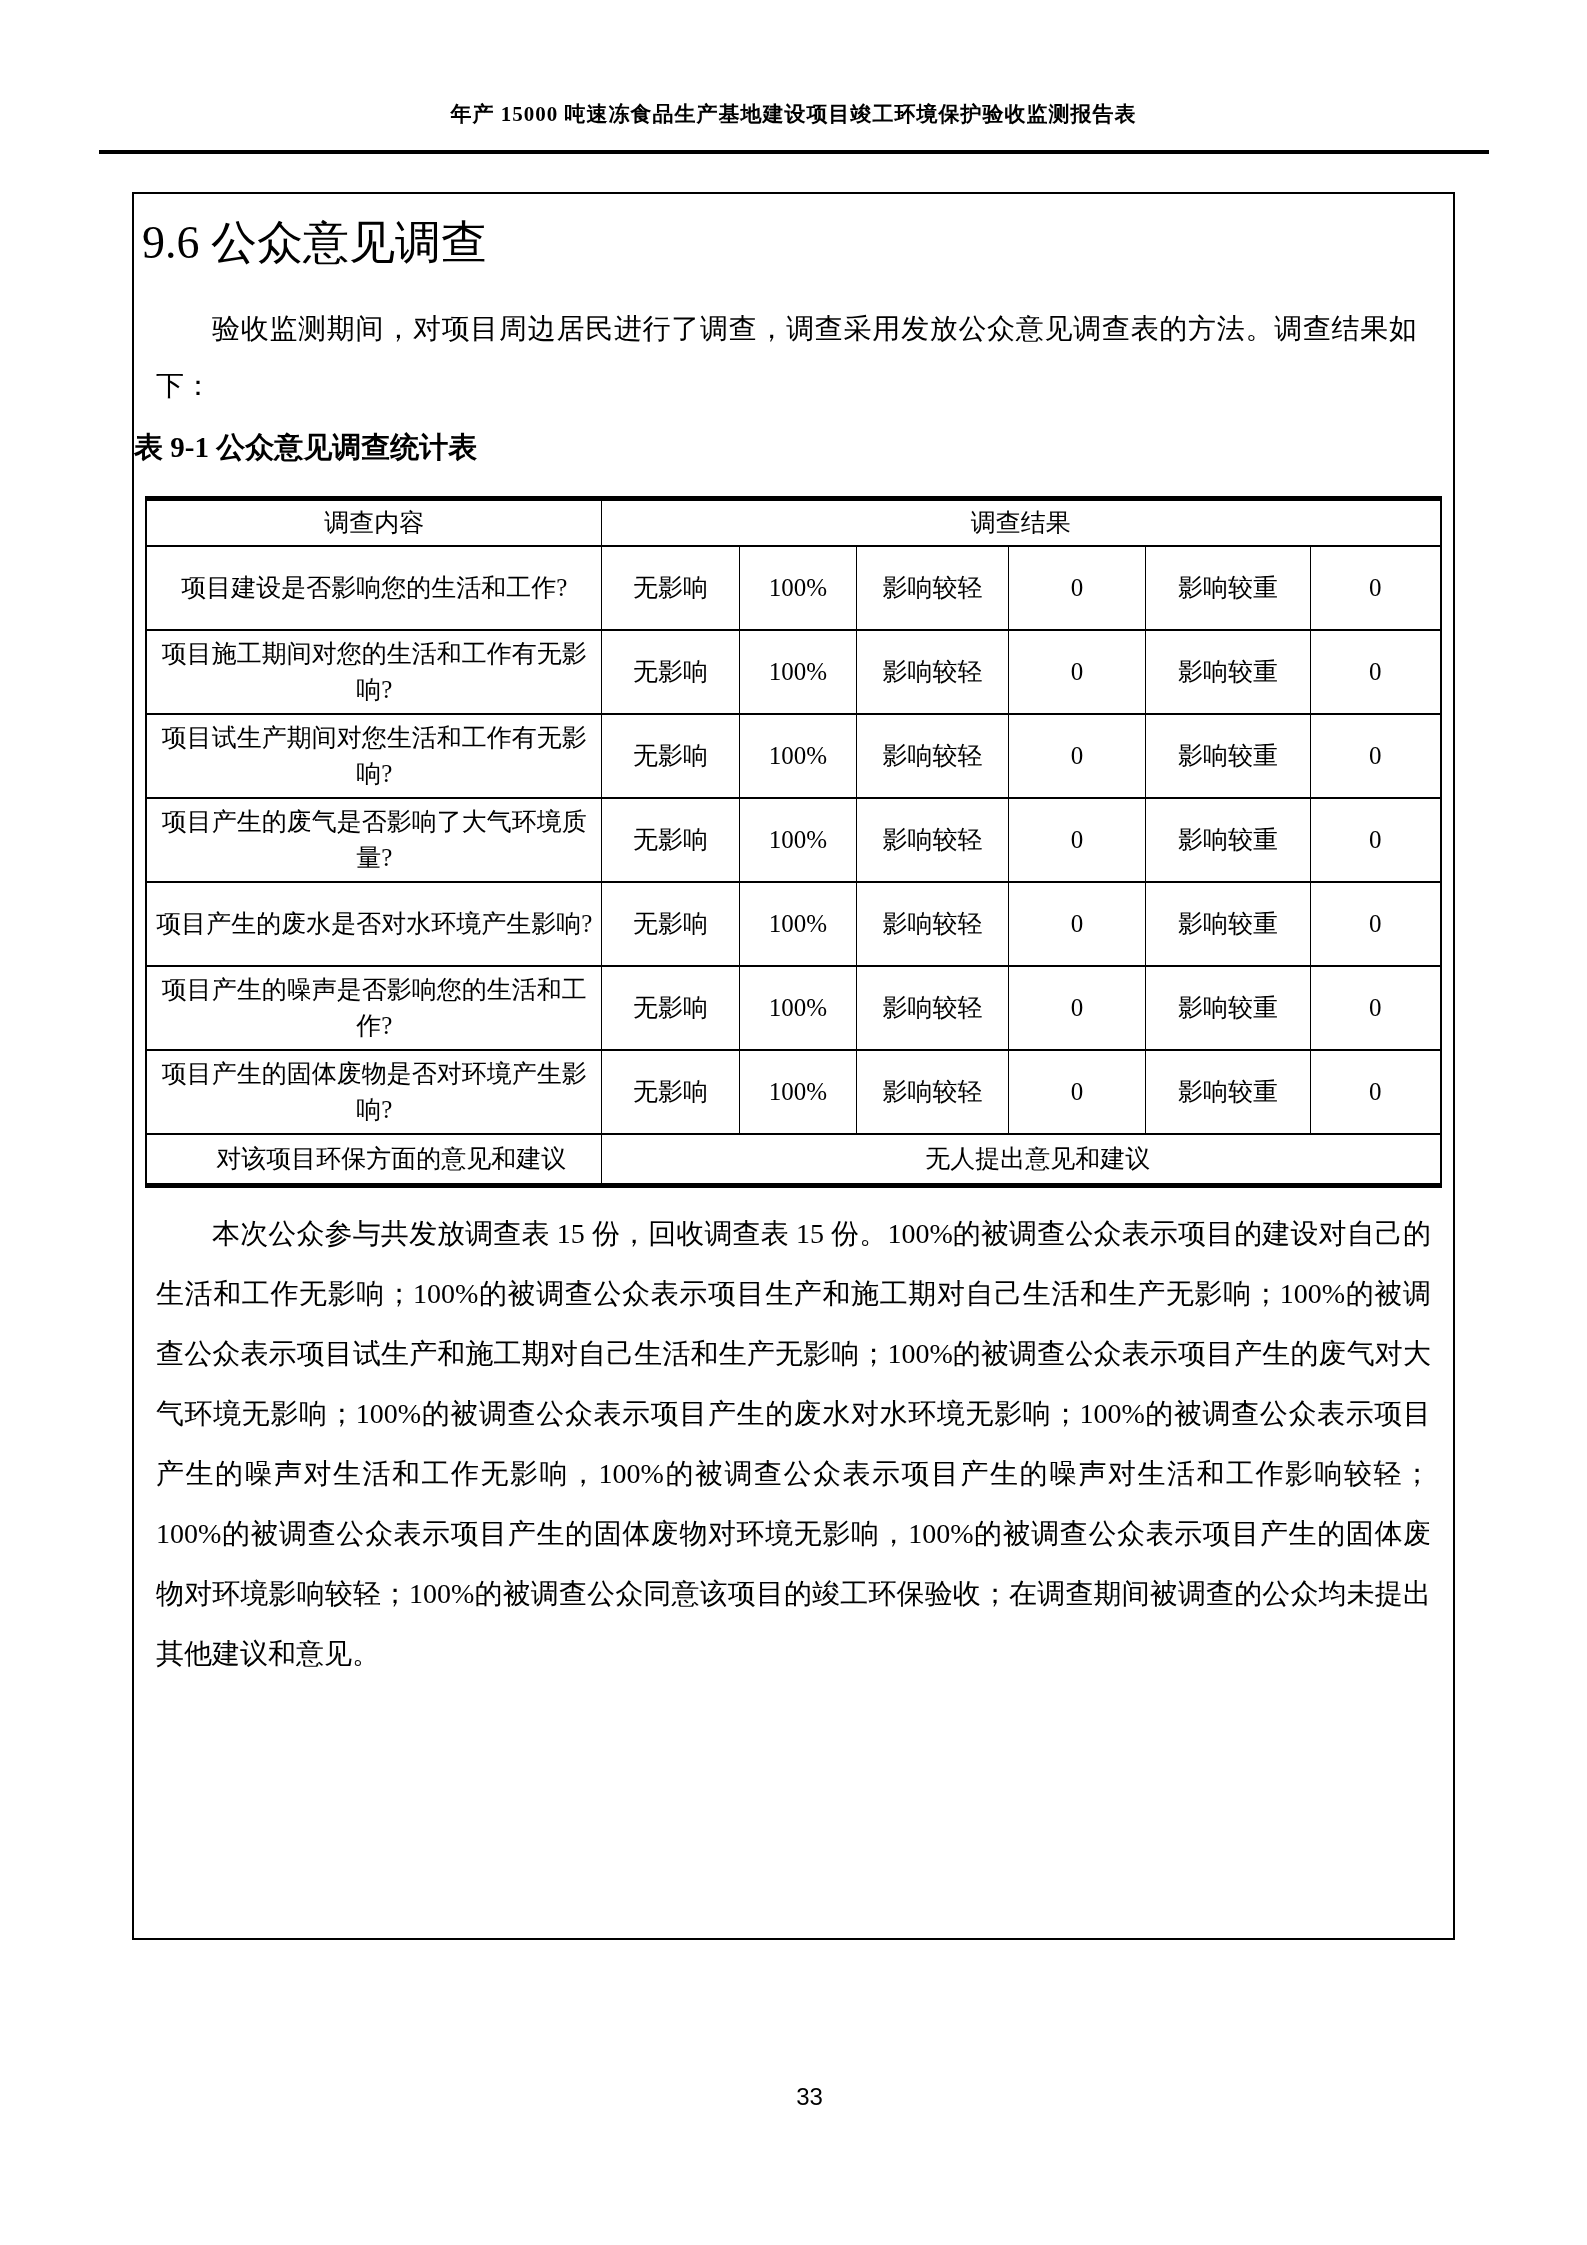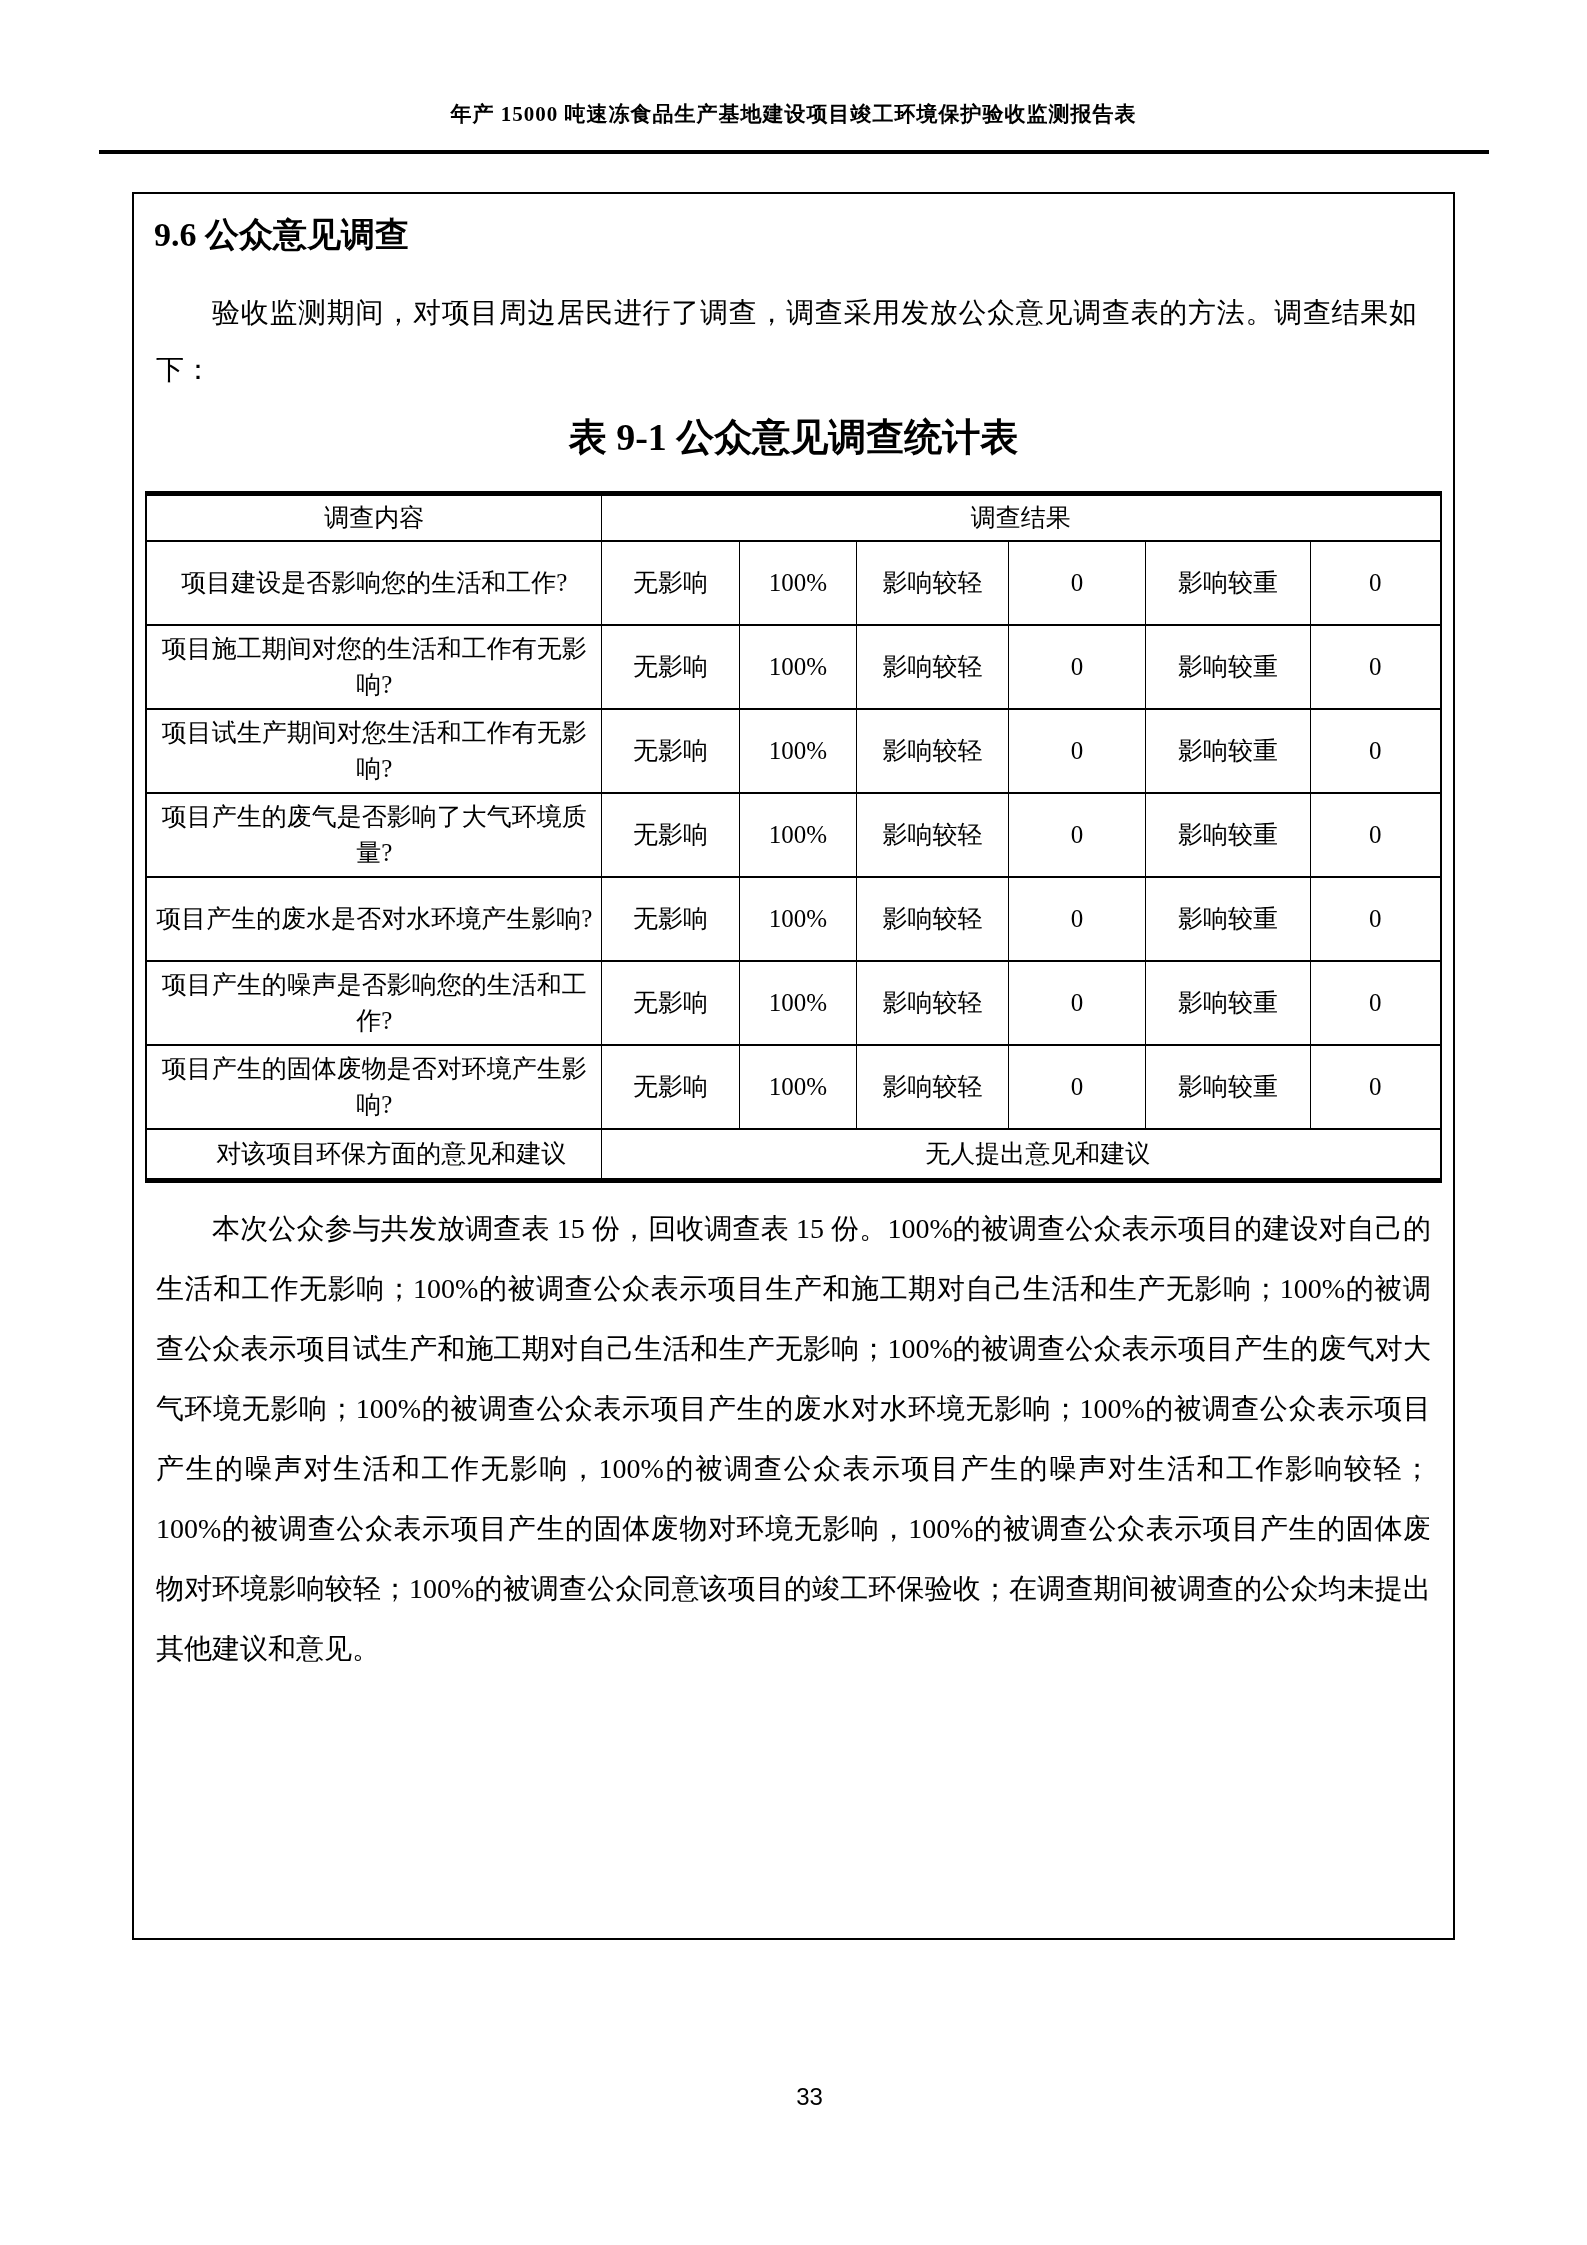--- a/index.html
+++ b/index.html
@@ -35,35 +35,35 @@
   .content-box {
     position: absolute;
     top: 192px;
     left: 132px;
     width: 1319px;
     height: 1744px;
     border: 2px solid #000000;
     box-sizing: content-box;
   }
   .section-heading {
-    margin: 18px 0 0 20px;
-    font-size: 34px;
-    font-weight: bold;
+    margin: 18px 0 0 8px;
+    font-size: 46px;
+    font-weight: normal;
   }
   .intro-paragraph {
     margin: 26px 36px 0 22px;
     font-size: 28px;
     line-height: 57px;
     text-align: justify;
     text-indent: 2em;
   }
   .table-title {
     margin-top: 14px;
-    text-align: center;
-    font-size: 38px;
+    text-align: left;
+    font-size: 29px;
     font-weight: bold;
   }
   table.survey-table {
     border-collapse: collapse;
     margin: 28px auto 0 auto;
     width: 1294px;
     table-layout: fixed;
     border-top: 5px solid #000000;
     border-bottom: 5px solid #000000;
     border-left: 2px solid #000000;

